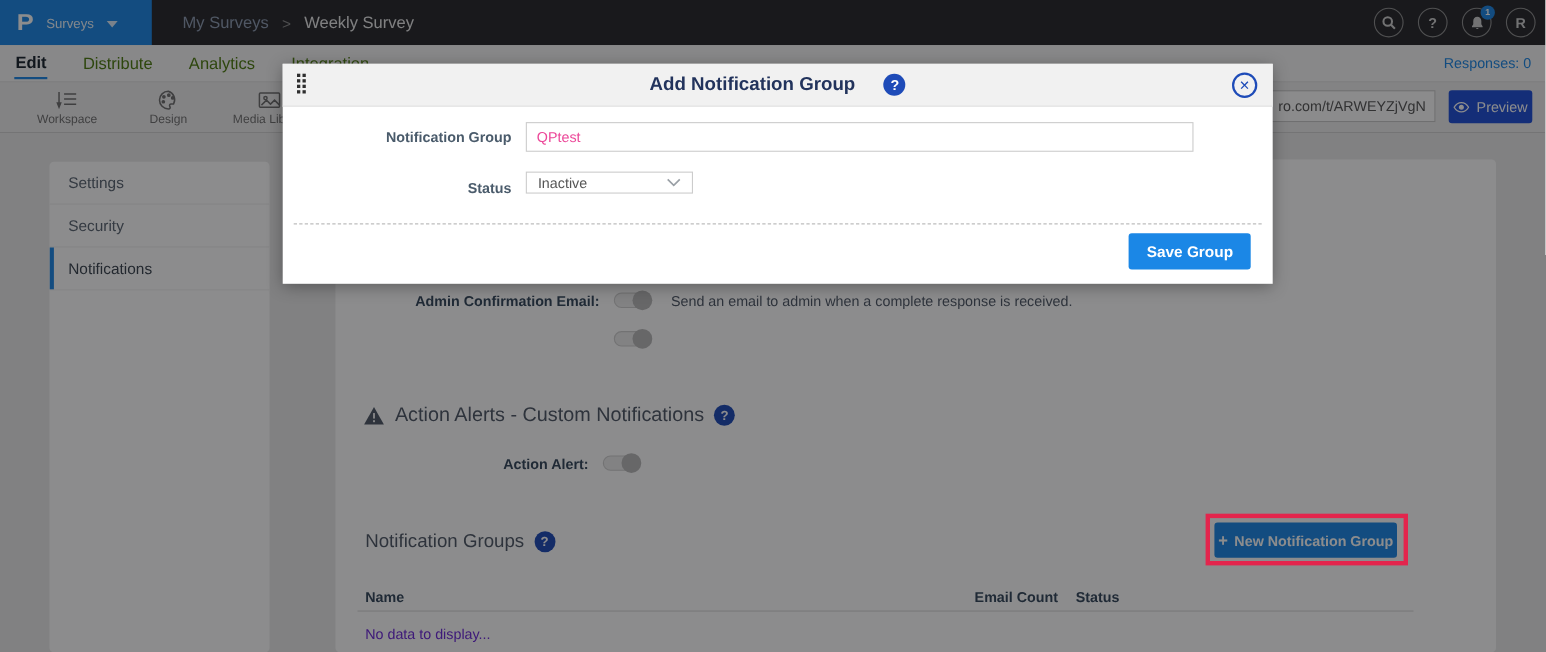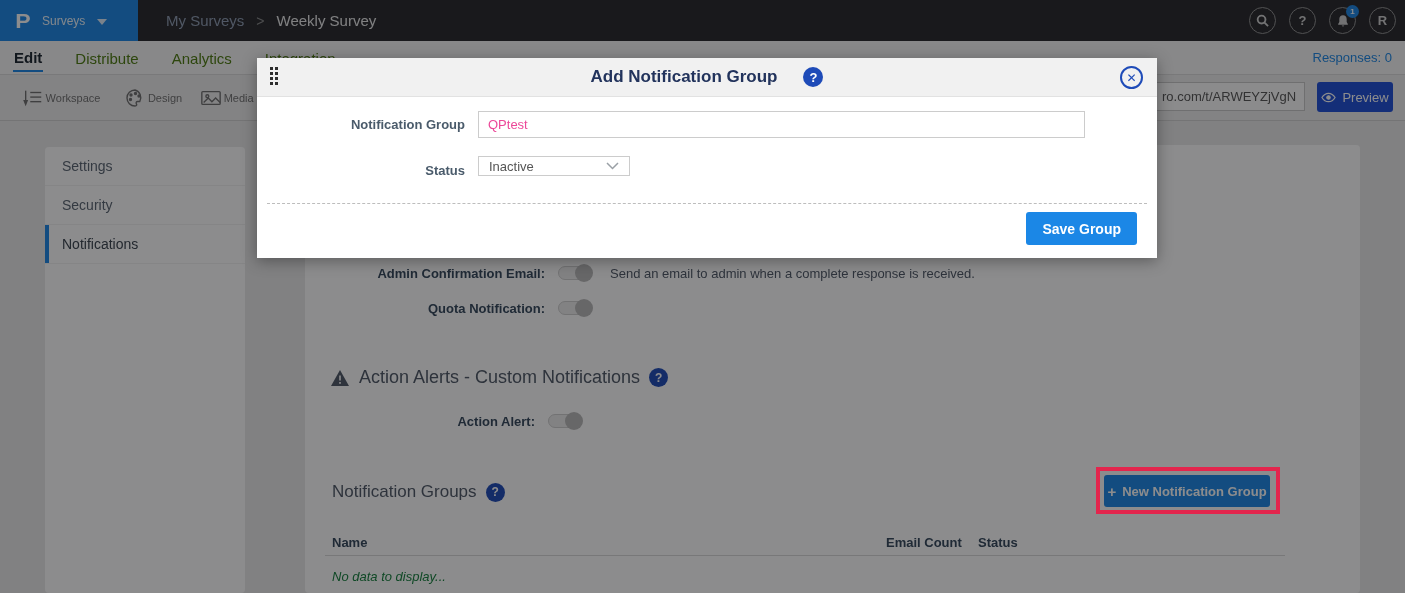--- a/index.html
+++ b/index.html
@@ -21,21 +21,21 @@
   .nav-badge { position:absolute; top:-3px; right:-4px; width:13px; height:13px; border-radius:50%; background:#1b87e6; color:#fff; font-size:8px; font-weight:bold; display:flex; align-items:center; justify-content:center; }
 
   
   .tabbar { position:absolute; left:0; top:41px; width:1405px; height:34px; background:#f7f7f7; border-bottom:1px solid #dcdcdc; display:flex; align-items:center; padding-left:13px; gap:31px; z-index:1; }
   .tab { font-size:15px; color:#4d7c0f; padding:6px 1px 4px; cursor:default; }
   .tab.active { color:#18222c; font-weight:bold; border-bottom:2px solid #1b87e6; }
   .responses { position:absolute; right:13px; top:9px; font-size:13px; color:#1b87e6; }
 
   
   .toolbar { position:absolute; left:0; top:75px; width:1405px; height:46px; background:#efefef; border-bottom:1px solid #d2d2d2; display:flex; padding-left:15px; z-index:1; }
-  .tool-item { width:92px; height:46px; display:flex; flex-direction:row; align-items:center; justify-content:center; gap:2px; color:#6b6b6b; }
+  .tool-item { width:92px; height:46px; display:flex; flex-direction:column; align-items:center; justify-content:center; gap:2px; color:#6b6b6b; }
   .tool-item svg { stroke:#6f6f6f; }
   .tool-label { font-size:11px; color:#707070; white-space:nowrap; }
   .url-input { position:absolute; left:1150px; top:7px; width:155px; height:29px; border:1px solid #c8c8c8; background:#fdfdfd; font-size:13px; color:#555; padding-left:11px; font-family:inherit; }
   .preview-btn { position:absolute; right:12px; top:7px; width:76px; height:30px; background:#1d4ed8; border:none; border-radius:3px; color:#fff; font-size:13px; display:flex; align-items:center; justify-content:center; gap:6px; font-family:inherit; }
 
   
   .content { position:absolute; left:0; top:121px; width:1405px; height:472px; background:#ebebeb; z-index:1; }
   .side-card { position:absolute; left:45px; top:26px; width:200px; height:446px; background:#fff; border-radius:4px; overflow:hidden; }
   .side-item { position:relative; height:39px; display:flex; align-items:center; padding-left:17px; font-size:14px; color:#5a6572; border-bottom:1px solid #f1f1f1; }
   .side-item.active { color:#39434e; }
@@ -53,21 +53,21 @@
   .help-circle { width:19px; height:19px; border-radius:50%; background:#1e4bb8; color:#fff; font-size:12px; font-weight:bold; display:flex; align-items:center; justify-content:center; }
   .groups-heading { position:absolute; left:27px; top:337px; display:flex; align-items:center; gap:9px; }
   .groups-title { font-size:17px; color:#4e5866; }
 
   .new-group-btn { position:absolute; left:799px; top:330px; width:166px; height:32px; background:#1b87e6; border:none; border-radius:3px; color:#fff; font-size:13px; font-weight:bold; display:flex; align-items:center; justify-content:center; gap:6px; font-family:inherit; }
   .plus-glyph { font-size:15px; font-weight:bold; }
 
   .th { position:absolute; top:390px; font-size:13px; font-weight:bold; color:#33475b; }
   .th-name { left:27px; } .th-count { left:581px; } .th-status { left:673px; }
   .table-divider { position:absolute; left:20px; top:410px; width:960px; border-top:1px solid #d9d9d9; }
-  .empty-text { position:absolute; left:27px; top:424px; font-size:13px; font-style:italic; color:#15803d; }
+  .empty-text { position:absolute; left:27px; top:424px; font-size:13px; color:#6d28d9; }
 
   
   .dim-overlay { position:absolute; left:0; top:0; width:1405px; height:593px; background:rgba(10,10,12,0.47); z-index:40; }
   .annotation-box { position:absolute; left:1096px; top:467px; width:184px; height:47px; border:4px solid #e3254d; z-index:45; }
 
   
   .modal { position:absolute; left:257px; top:58px; width:900px; height:200px; background:#fff; box-shadow:0 3px 14px rgba(0,0,0,.35); z-index:50; }
   .modal-header { position:relative; height:39px; background:#f1f1f1; border-bottom:1px solid #e2e2e2; display:flex; align-items:center; justify-content:center; gap:26px; }
   .drag-handle { position:absolute; left:13px; top:9px; display:grid; grid-template-columns:3px 3px; grid-auto-rows:3px; gap:2px; }
   .drag-handle i { background:#2e2e2e; }
@@ -185,21 +185,20 @@
 
       <div class="toggle-row" style="top:117px;">
         <span class="row-label">Admin Confirmation Email:</span>
         <span class="toggle">
             <span class="knob"></span>
           </span>
         <span class="row-desc">Send an email to admin when a complete response is received.</span>
       </div>
 
       <div class="toggle-row" style="top:152px;">
-        <span class="row-label">Quota Notification:</span>
         <span class="toggle">
             <span class="knob"></span>
           </span>
       </div>
 
       <div class="section-heading">
         <svg width="20" height="18" viewBox="0 0 20 18">
             <path d="M10 1L19 17H1z" fill="#4e5866"></path>
             <rect x="9.2" y="6.5" width="1.6" height="5" fill="#fff"></rect>
             <rect x="9.2" y="13" width="1.6" height="1.8" fill="#fff"></rect>

